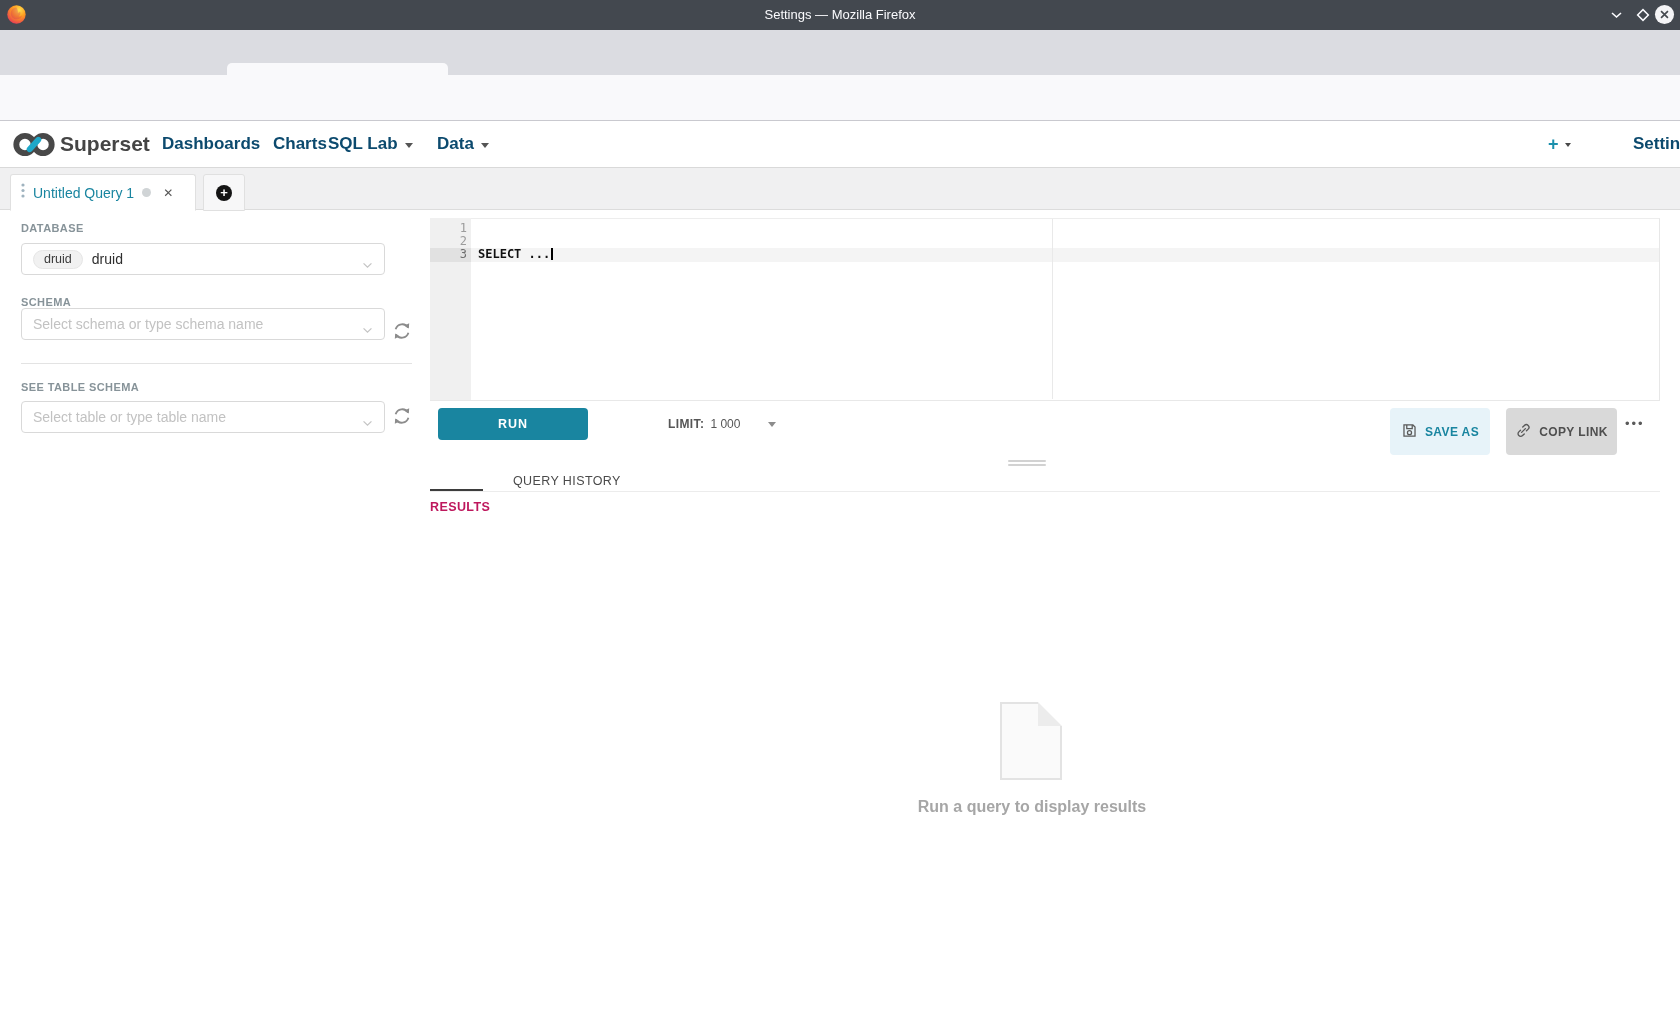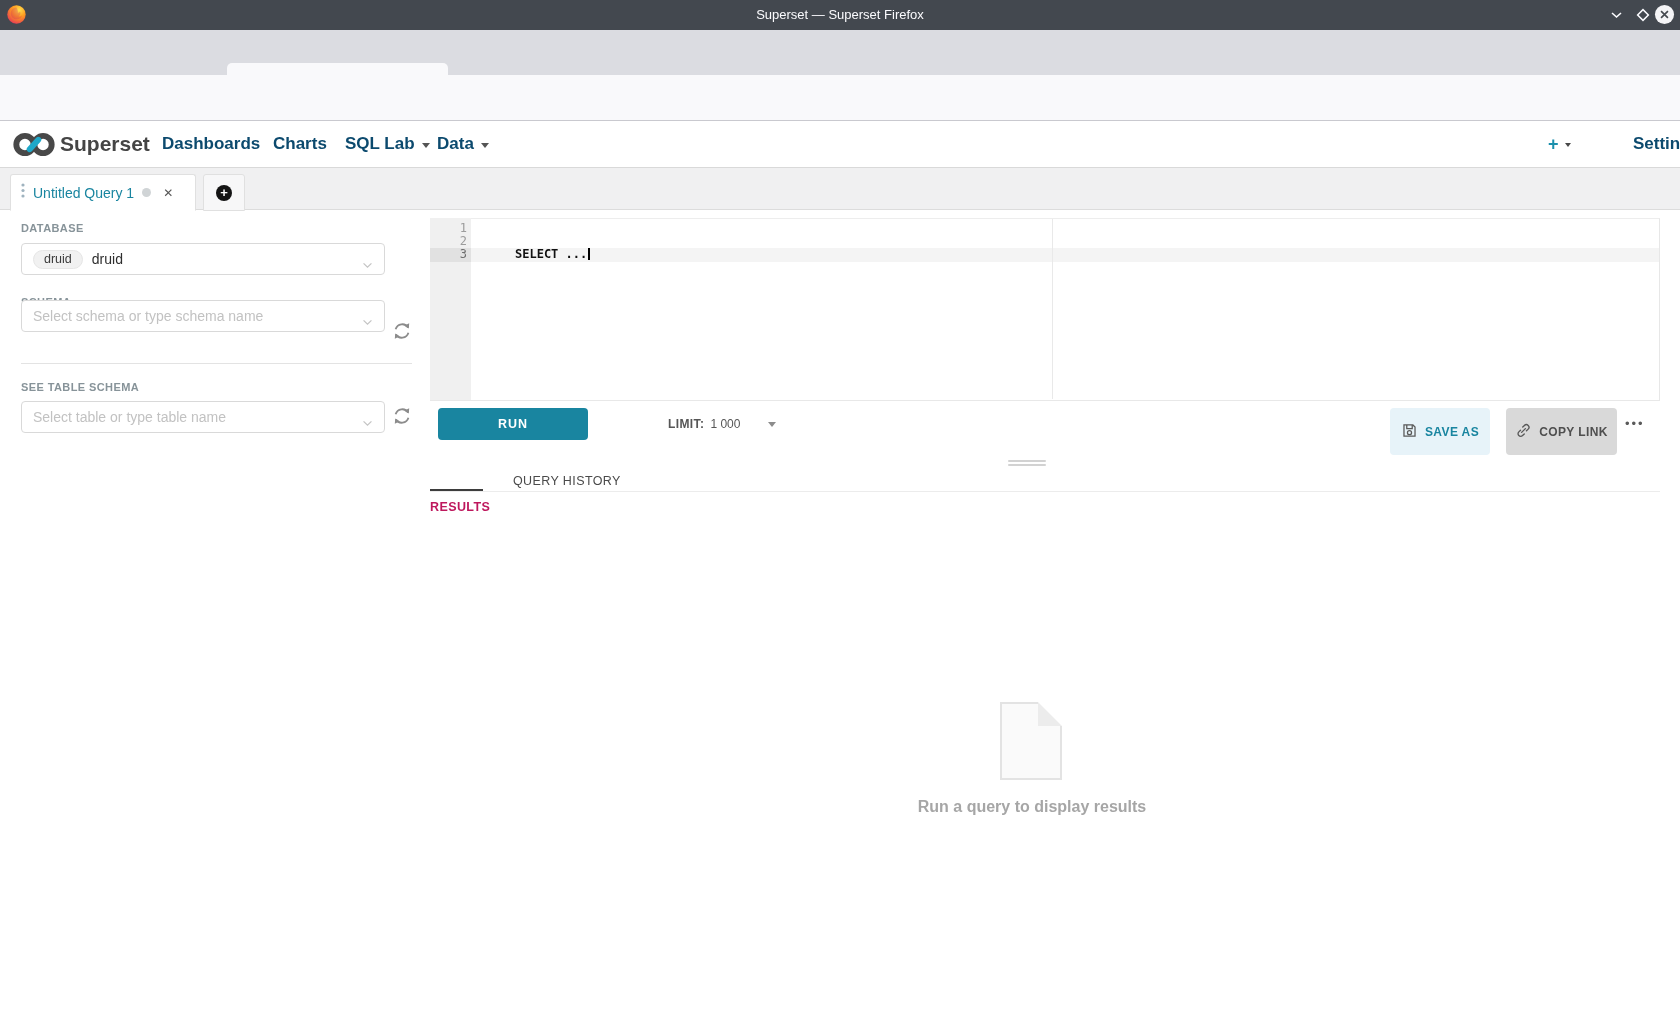--- a/index.html
+++ b/index.html
@@ -79,21 +79,21 @@
   #editor { left:430px; top:218px; width:1230px; height:182px; background:#fff;
     border-top:1px solid #ededed; border-right:1px solid #e7e7e7; }
   #gutter { left:430px; top:218px; width:41px; height:182px; background:#f0f0f0; }
   .gnum { left:430px; width:37px; text-align:right; font:12px/13.5px "DejaVu Sans Mono",monospace;
     color:#9c9c9c; }
   #gnum-active-bg { left:430px; top:248px; width:41px; height:14px; background:#e1e1e1; }
   #active-line { left:471px; top:248px; width:1188px; height:14px; background:#f4f4f4; }
   #print-margin { left:1052px; top:219px; width:1px; height:180px; background:#e9e9e9; }
   .codeline { left:478px; font:12px/13.5px "DejaVu Sans Mono",monospace; white-space:pre; }
   #code-comment { color:#9c9c94; font-style:italic; }
-  #code-sql { color:#111; font-weight:bold;margin-left:37px; }
+  #code-sql { color:#111; font-weight:bold; }
   #cursor { display:inline-block; width:2px; height:12px; background:#000;
     vertical-align:-2px; margin-left:1px; }
 
   
   #edtoolbar { left:430px; top:400px; width:1230px; height:52px; border-top:1px solid #e8e8e8;
     background:#fff; }
   #run-btn { left:438px; top:408px; width:150px; height:32px; background:#1985a0; border-radius:4px;
     color:#fff; font-size:12.5px; font-weight:bold; letter-spacing:1px;
     display:flex; align-items:center; justify-content:center; cursor:pointer; }
   #limit-ctl { left:668px; top:408px; height:32px; display:flex; align-items:center; gap:6px;
@@ -137,21 +137,21 @@
             <radialGradient id="fxg" cx="65%" cy="25%" r="85%">
           <stop offset="0%" stop-color="#ffe14d"></stop>
               <stop offset="45%" stop-color="#ff9a1f"></stop>
           <stop offset="100%" stop-color="#e4315b"></stop>
             </radialGradient>
           </defs>
         <circle cx="12" cy="12" r="10.5" fill="url(#fxg)"></circle>
         <path d="M12 4c-4 0-6.5 3-6.5 6.5 0 4 3 7 7 7 3 0 5.5-2 6-5-1 1.5-2.5 2-4 1.5 2-1.5 2.5-3.5 1.5-5.5-.5 1-1.5 1.5-2.5 1.5.5-2-.5-4-1.5-6z" fill="#b5007f" opacity="0.22"></path>
       </svg>
     </span>
-    <div class="abs" id="win-title">Superset — Superset Firefox</div>
+    <div class="abs" id="win-title">Settings — Mozilla Firefox</div>
     <span class="abs winctl" style="left:1609px;">
       <svg width="15" height="14" viewBox="0 0 14 14">
           <path d="M2.5 5l4.5 4 4.5-4" fill="none" stroke="#fbfbfe" stroke-width="1.6"></path>
         </svg>
     </span>
     <span class="abs winctl" style="left:1636px;">
       <svg width="14" height="14" viewBox="0 0 14 14">
           <rect x="3.2" y="3.2" width="7.6" height="7.6" fill="none" stroke="#fbfbfe" stroke-width="1.5" transform="rotate(45 7 7)"></rect>
         </svg>
     </span>
@@ -282,21 +282,21 @@
         </svg>
     </span>
     <span class="abs" id="brand-text">Superset</span>
 
     <span class="abs navitem" style="left:162px;">
       <span>Dashboards</span>
       </span>
     <span class="abs navitem" style="left:273px;">
       <span>Charts</span>
       </span>
-    <span class="abs navitem" style="left:345px;">
+    <span class="abs navitem" style="left:328px;">
       <span>SQL Lab</span>
       <span class="caret"></span>
       </span>
     <span class="abs navitem" style="left:437px;">
       <span>Data</span>
       <span class="caret"></span>
       </span>
 
     <span class="abs" id="header-plus">
       <span>+</span>
@@ -332,21 +332,21 @@
   <div class="abs select" style="top:243px;">
     <span class="tagpill">druid</span>
     <span class="val">druid</span>
     <span class="sel-chevron">
       <svg width="11" height="7" viewBox="0 0 12 8">
           <path d="M1.5 1.5L6 6l4.5-4.5" fill="none" stroke="#c4c4c4" stroke-width="1.4"></path>
         </svg></span>
   </div>
 
   <div class="abs side-label" style="top:296px;">SCHEMA</div>
-  <div class="abs select" style="top:300px;">
+  <div class="abs select" style="top:308px;">
     <span class="ph">Select schema or type schema name</span>
     <span class="sel-chevron">
       <svg width="11" height="7" viewBox="0 0 12 8">
           <path d="M1.5 1.5L6 6l4.5-4.5" fill="none" stroke="#c4c4c4" stroke-width="1.4"></path>
         </svg></span>
   </div>
   <span class="abs refresh-btn" style="top:321px;">
     <svg width="20" height="20" viewBox="0 0 20 20">
       <g fill="none" stroke="#8c8c8c" stroke-width="1.8">
         <path d="M16.2 6.5A7 7 0 0 0 3.6 8.3"></path>

